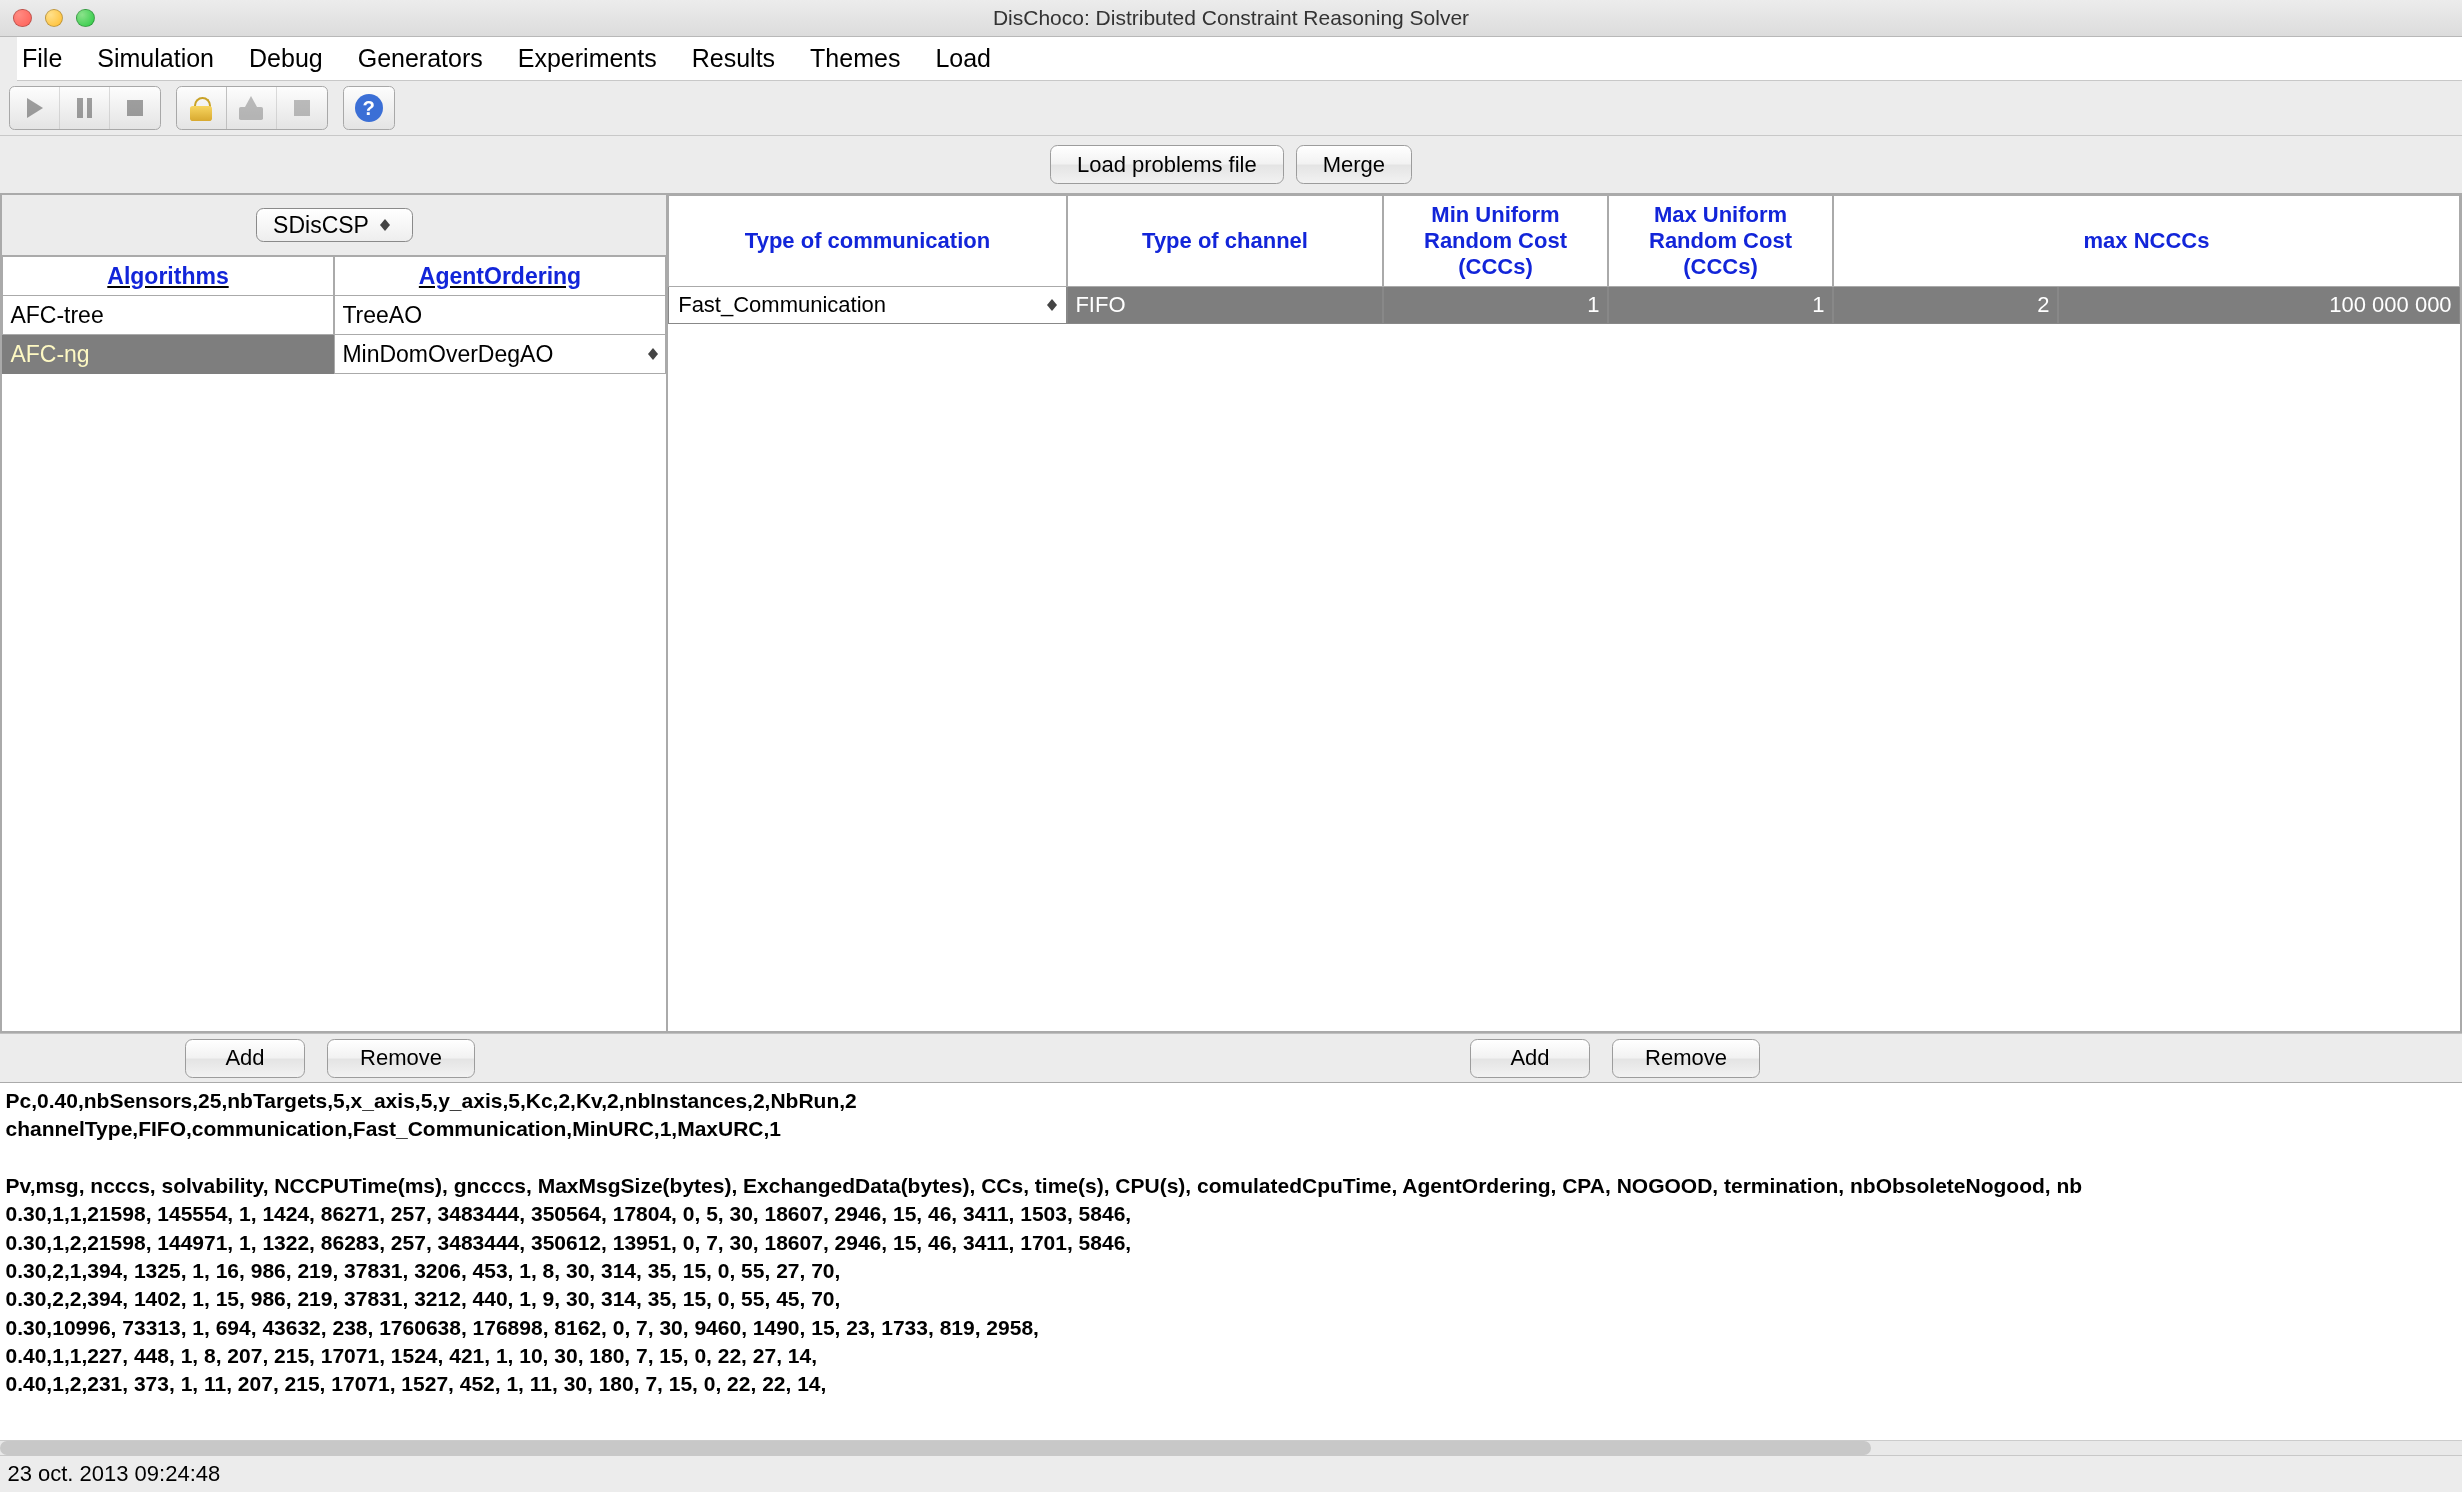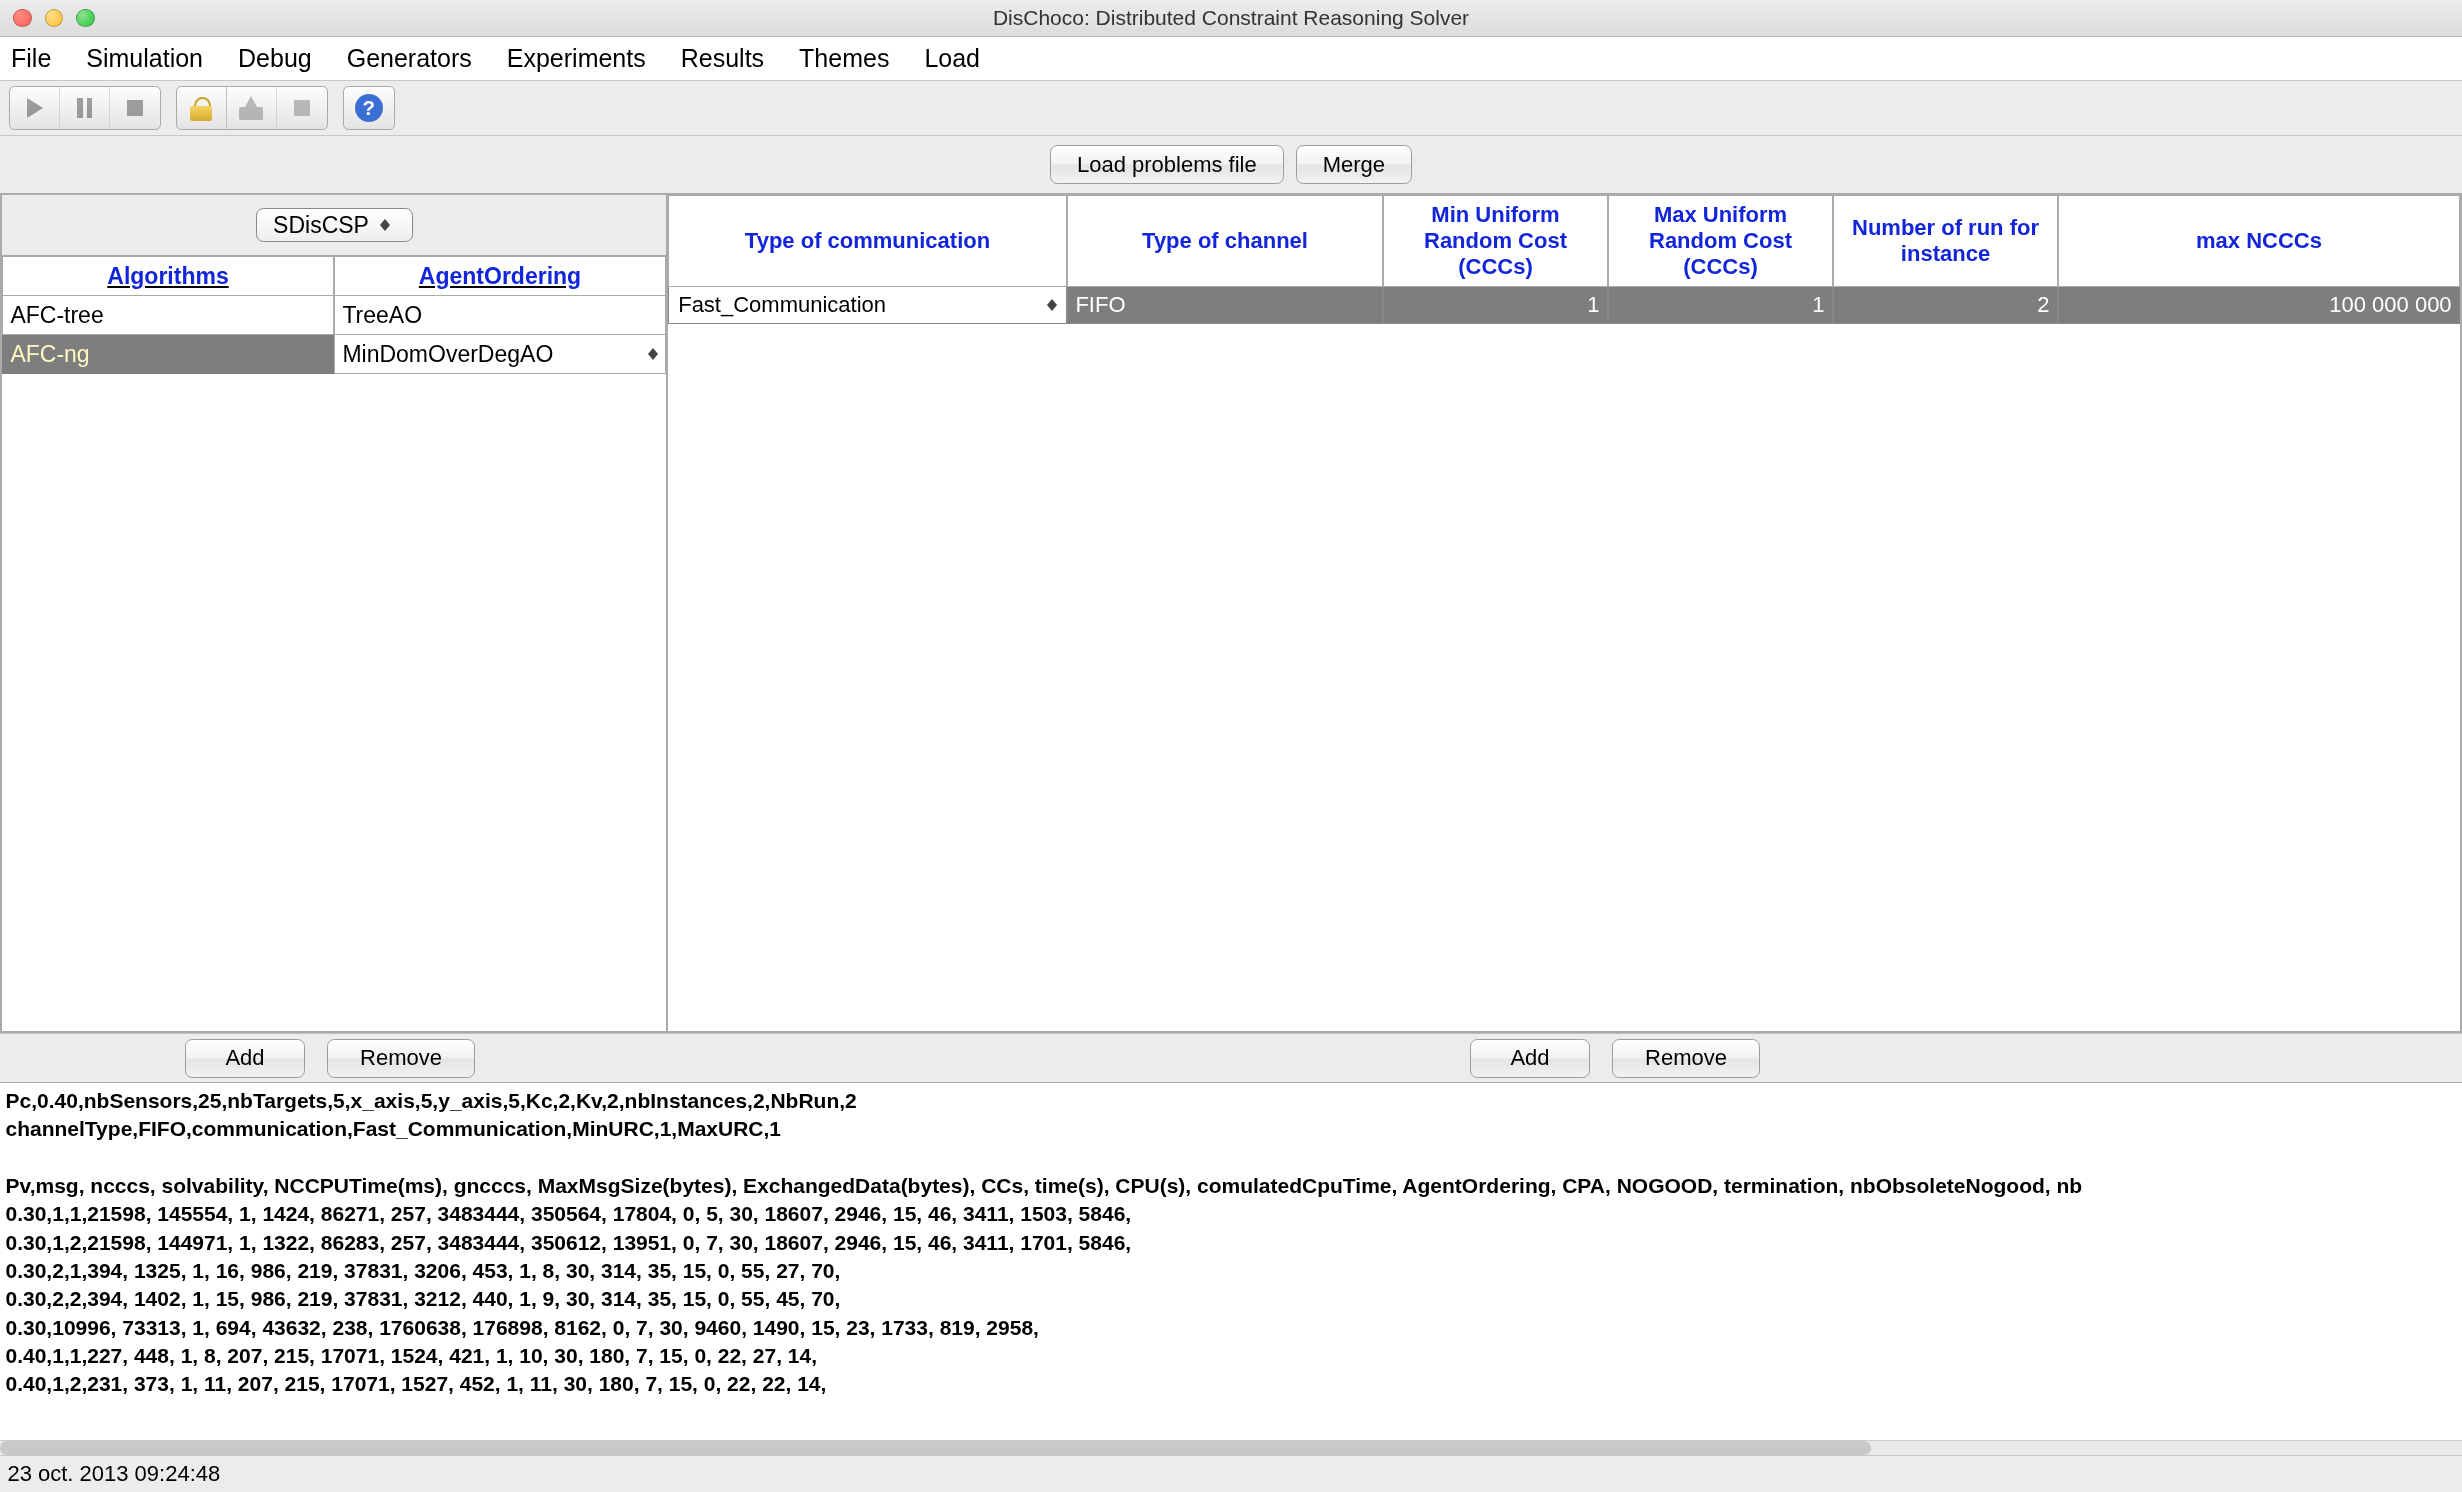--- a/index.html
+++ b/index.html
@@ -29,23 +29,24 @@
 .tl-green { background: radial-gradient(circle at 30% 30%, #8be28b, #28c940); }
 .title-text { position: absolute; left: 50%; transform: translateX(-50%); font-size: 21px; color: #333; }
 
 
 .menubar {
   height: 44px;
   background: #fff;
   border-bottom: 0.9px solid #c8c8c8;
   display: flex;
   align-items: center;
-  padding: 0 11px;
+  padding: 0 5px;
   gap: 35px;
   font-size: 25px;
+  margin-left: 17px;
 }
 .menubar span { cursor: default; }
 
 
 .toolbar {
   height: 55px;
   background: #ececec;
   border-bottom: 0.9px solid #c8c8c8;
   display: flex;
   align-items: center;
@@ -319,21 +320,20 @@
       </div>
     </div>
   </div>
 
   <div class="right-pane">
     <div class="right-table-head">
       <div class="rhcell col1">Type of communication</div>
       <div class="rhcell col2">Type of channel</div>
       <div class="rhcell col3">Min Uniform Random Cost (CCCs)</div>
       <div class="rhcell col4">Max Uniform Random Cost (CCCs)</div>
-      <div class="rhcell col5">Number of run for instance</div>
       <div class="rhcell col6">max NCCCs</div>
     </div>
     <div class="right-row">
       <div class="rcell col1" style="padding:0 3.7px;background:#fff;color:#000;">
         <div class="combo-dark">
           <span>Fast_Communication</span>
           <span class="spinner">
               <span class="spin-up"></span>
               <span class="spin-down"></span>
             </span>

